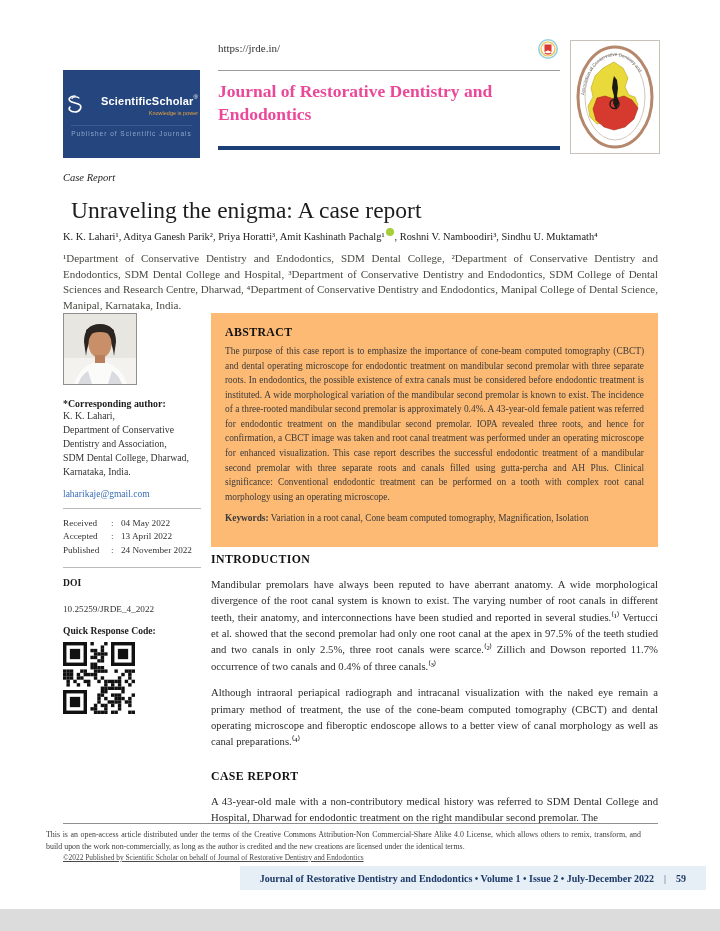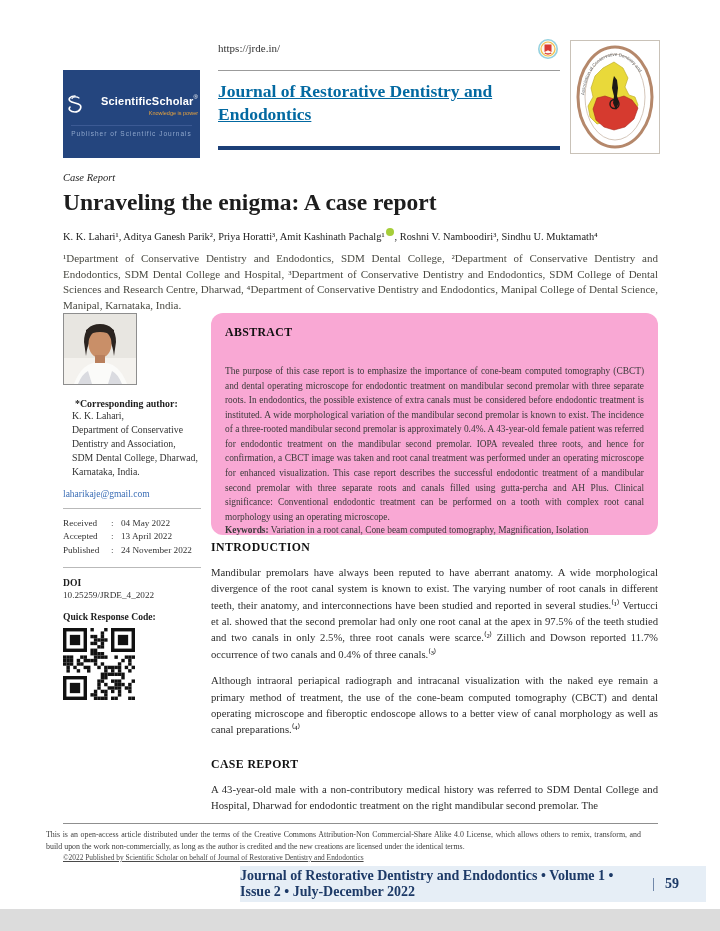--- a/index.html
+++ b/index.html
@@ -14,69 +14,69 @@
   .logo-mono{width:20px;height:20px;}
   .logo-brand{color:#ffffff;font-weight:bold;font-size:11px;letter-spacing:.2px;padding-left:11px;}
   .logo-reg{color:#fff;font-size:6px;vertical-align:super;}
   .logo-tagline{color:#e8a33d;font-size:5.5px;text-align:right;width:100%;margin-top:1px;}
   .logo-textcol{display:flex;flex-direction:column;}
   .logo-subtitle{color:#8fa7cc;font-size:6.5px;letter-spacing:1px;margin-top:9px;border-top:1px solid #3c5a94;padding-top:4px;}
 
   .journal-url{position:absolute;left:218px;top:42px;font-size:11px;color:#333;text-decoration:none;text-align:center;}
   .rule-thin{position:absolute;left:218px;top:70px;width:342px;height:1px;background:#9b9b9b;}
   .journal-title{position:absolute;left:218px;top:80px;width:340px;font-size:17.5px;font-weight:bold;
-                 color:#0369a1;line-height:1.33;text-decoration:underline;}
+                 color:#ec4899;line-height:1.33;}
   .rule-navy{position:absolute;left:218px;top:146px;width:342px;height:4px;background:#1c3f77;}
 
   .round-icon{position:absolute;left:537px;top:38px;width:22px;height:22px;}
 
   .emblem{position:absolute;left:570px;top:40px;width:90px;height:114px;}
 
   
   .case-label{position:absolute;left:63px;top:172px;font-style:italic;font-size:10.5px;color:#222;}
   .article-title{position:absolute;left:63px;top:189px;width:595px;font-size:23.5px;color:#1d1d1d;}
   .authors{position:absolute;left:63px;top:228px;width:595px;font-size:10.4px;color:#222;}
   .orcid{display:inline-block;width:8px;height:8px;border-radius:50%;background:#a6ce39;
          vertical-align:super;margin:0 1px;}
   .affils{position:absolute;left:63px;top:251px;width:595px;font-size:11px;line-height:1.42;
           color:#4a4a42;text-align:justify;}
 
   
   .sidebar{position:absolute;left:63px;top:313px;width:138px;font-size:9.8px;color:#333;}
   .photo{width:72px;height:70px;border:1px solid #8e8e8e;display:block;}
-  .corr-label{font-weight:bold;margin-top:13px;font-size:9.9px;color:#1d1d1d;margin-left:12px;}
-  .corr-line{line-height:1.42;font-size:9.8px;color:#333;margin-left:9px;}
+  .corr-label{font-weight:bold;margin-top:13px;font-size:9.9px;color:#1d1d1d;}
+  .corr-line{line-height:1.42;font-size:9.8px;color:#333;}
   .email{display:block;margin-top:10px;color:#3a6db5;font-size:9.5px;text-decoration:none;}
   .side-div{border:none;border-top:1px solid #b9b9b9;margin:9px 0 8px 0;}
   .date-row{display:flex;font-size:9.2px;line-height:1.5;color:#333;}
   .date-label{width:48px;}
   .date-colon{width:10px;}
   .doi-label{font-weight:bold;font-size:9.6px;margin-top:9px;color:#1d1d1d;}
-  .doi-val{font-size:9.2px;margin-top:2px;}
+  .doi-val{font-size:9.2px;margin-top:16px;}
   .qr-label{font-weight:bold;font-size:9.6px;margin-top:11px;color:#1d1d1d;}
   .qr{margin-top:6px;}
 
   
   .main{position:absolute;left:211px;top:313px;width:447px;}
-  .abstract-box{background:#f9a8d4;padding:12px 14px 0 14px;border-radius:12px;}
+  .abstract-box{background:#fdba74;padding:12px 14px 24px 14px;}
   .abs-heading{font-weight:bold;font-size:11.8px;letter-spacing:.4px;color:#111;}
-  .abs-body{font-size:9.35px;line-height:1.56;text-align:justify;margin-top:24px;color:#3a3a3a;}
-  .keywords{font-size:9.35px;margin-top:1px;color:#3a3a3a;}
+  .abs-body{font-size:9.35px;line-height:1.56;text-align:justify;margin-top:4px;color:#3a3a3a;}
+  .keywords{font-size:9.35px;margin-top:9px;color:#3a3a3a;}
   .kw-label{font-weight:bold;}
   .sec-heading{font-weight:bold;font-size:11.8px;letter-spacing:.4px;color:#111;margin-top:5px;}
   .para{font-size:10.7px;line-height:1.52;text-align:justify;margin-top:9px;color:#2c2c2c;}
 
   
   .footer-rule{position:absolute;left:63px;top:823px;width:595px;height:1px;background:#8f8f8f;}
   .license{position:absolute;left:46px;top:829px;width:595px;font-size:7.9px;line-height:1.5;
            text-align:justify;color:#3c3c3c;}
   .copyright{position:absolute;left:63px;top:853px;width:595px;font-size:7.4px;color:#4a4a4a;text-decoration:underline;}
-  .footer-bar{position:absolute;left:240px;top:866px;width:466px;height:36px;background:#e6eef6;
-              display:flex;align-items:center;justify-content:flex-end;padding-right:27px;box-sizing:border-box;
-              color:#1d3a67;font-weight:bold;font-size:14px;}
+  .footer-bar{position:absolute;left:240px;top:866px;width:466px;height:24px;background:#e6eef6;
+              display:flex;align-items:center;justify-content:flex-end;padding-right:20px;box-sizing:border-box;
+              color:#1d3a67;font-weight:bold;font-size:10px;}
   .footer-bar .sep{margin:0 10px;font-weight:normal;color:#44618c;}
   .page-edge{position:absolute;left:0;bottom:0;width:720px;height:22px;background:#dcdcdc;}
 </style>
 </head>
 <body>
 
 <div class="page">
 
   <div class="logo-box">
     <div class="logo-row">
@@ -122,21 +122,21 @@
     <text font-size="4.6" fill="#6b6b6b" font-family="Liberation Sans, sans-serif">
       <textPath href="#arcB" startOffset="22%">Endodontics Karnataka</textPath>
     </text>
     <path d="M44 22 l9 6 5 10 -3 9 4 8 6 2 3 8 -5 12 -9 7 -10 2 -9 -4 -8 2 -7 -7 -2 -11 5 -9 -2 -9 4 -12 8 -8 z" fill="#e9d93a" stroke="#b8a820" stroke-width="0.6"></path>
     <path d="M27 58 l8 -2 9 3 10 -3 8 4 6 8 -4 11 -9 8 -11 3 -10 -3 -8 -7 -3 -11 z" fill="#d63a2f" stroke="#a8281f" stroke-width="0.6"></path>
     <path d="M44 36 l3 4 1 8 -1 8 2 6 -3 8 -3 -7 1 -7 -2 -8 1 -8 z" fill="#1d1a16"></path>
     <circle cx="44.5" cy="64" r="4.5" fill="none" stroke="#1d1a16" stroke-width="1.4"></circle>
   </svg>
 
   <div class="case-label">Case Report</div>
-  <h1 class="article-title" style="margin:0;font-weight:bold;">Unraveling the enigma: A case report</h1>
+  <h1 class="article-title" style="margin:8px;font-weight:normal;">Unraveling the enigma: A case report</h1>
   <div class="authors">
     <span>K. K. Lahari¹, Aditya Ganesh Parik², Priya Horatti³, Amit Kashinath Pachalg¹</span><span class="orcid"></span><span>, Roshni V. Namboodiri³, Sindhu U. Muktamath⁴</span>
   </div>
   <div class="affils">¹Department of Conservative Dentistry and Endodontics, SDM Dental College, ²Department of Conservative Dentistry and Endodontics, SDM Dental College and Hospital, ³Department of Conservative Dentistry and Endodontics, SDM College of Dental Sciences and Research Centre, Dharwad, ⁴Department of Conservative Dentistry and Endodontics, Manipal College of Dental Science, Manipal, Karnataka, India.</div>
 
   <div class="sidebar">
     <svg class="photo" viewBox="0 0 72 70" preserveAspectRatio="none">
       <rect width="72" height="70" fill="#e8e6e1"></rect>
       <rect x="0" y="44" width="72" height="26" fill="#f4f2ee"></rect>
       <path d="M10 70 q8 -22 26 -22 q19 0 27 22 z" fill="#fbfbf9"></path>

